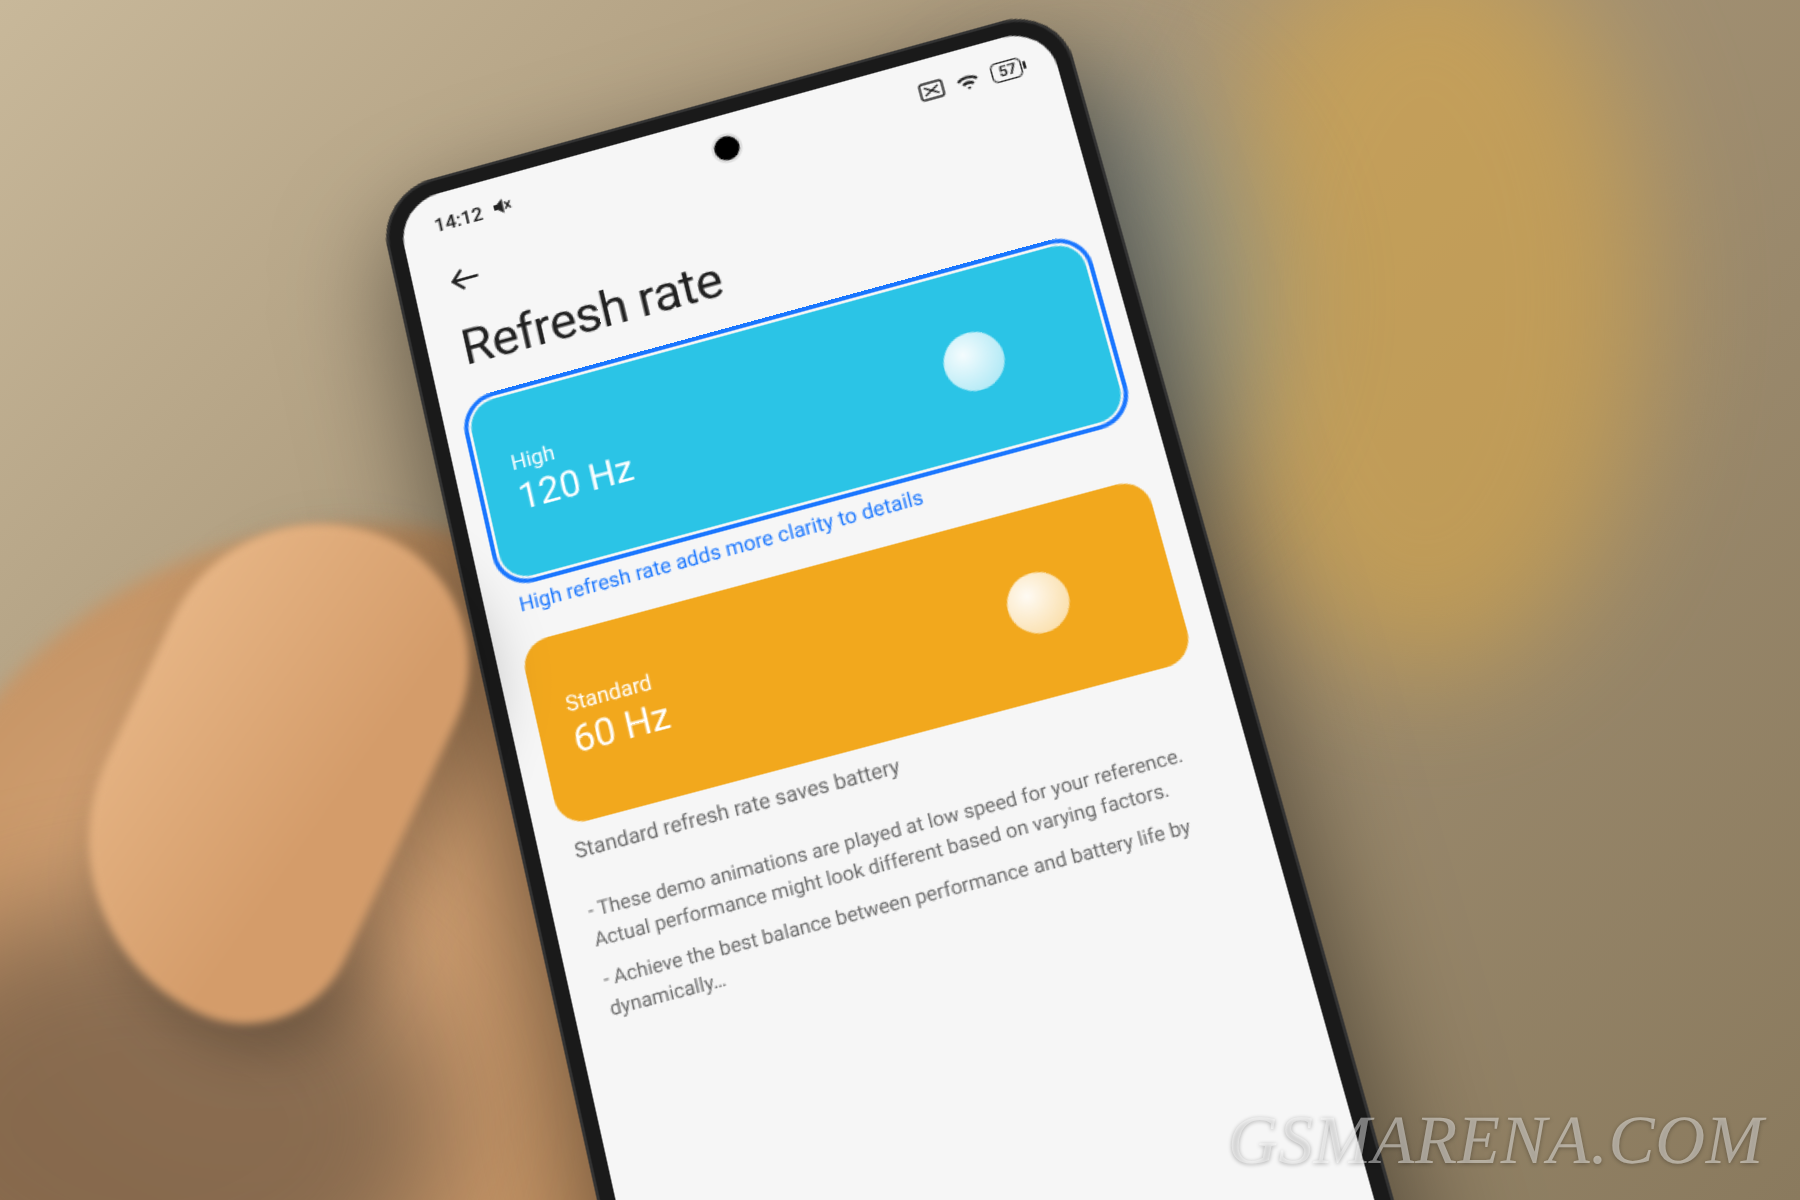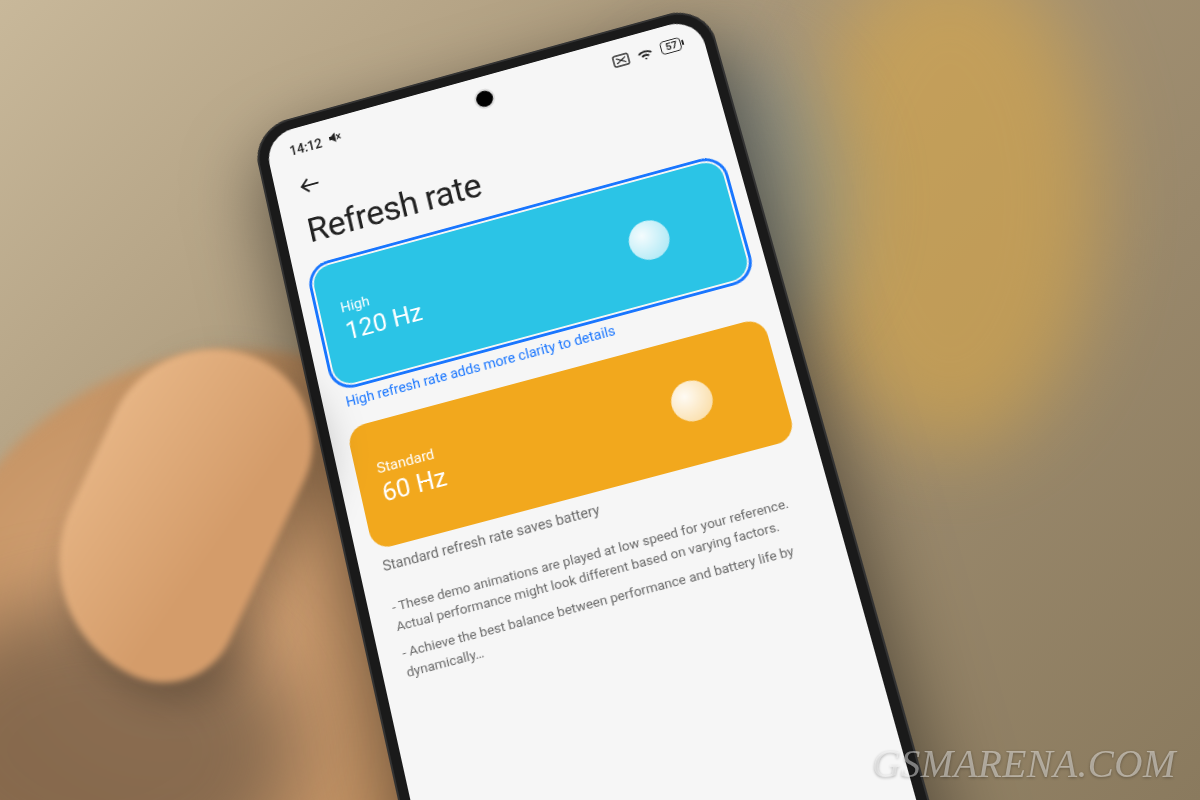--- a/index.html
+++ b/index.html
@@ -162,21 +162,21 @@
     z-index: 5;
     box-shadow: 20px 10px 40px rgba(0,0,0,0.25);
   }
 
   .watermark {
     position: absolute;
     right: 24px;
     bottom: 14px;
     font-family: Georgia, 'Times New Roman', serif;
     font-style: italic;
-    font-size: 39px;
+    font-size: 46px;
     color: rgba(255,255,255,0.45);
     letter-spacing: 0.5px;
     text-shadow: 0 1px 3px rgba(0,0,0,0.3);
     z-index: 100;
     pointer-events: none;
   }
 </style>
 </head>
 <body>
 

